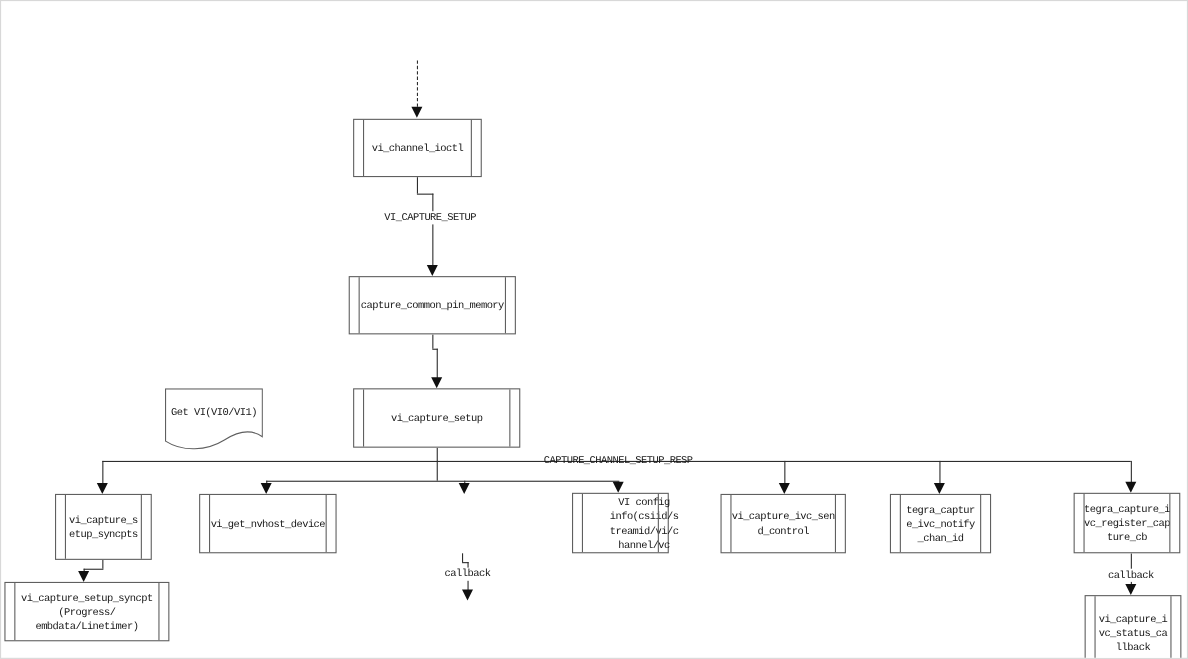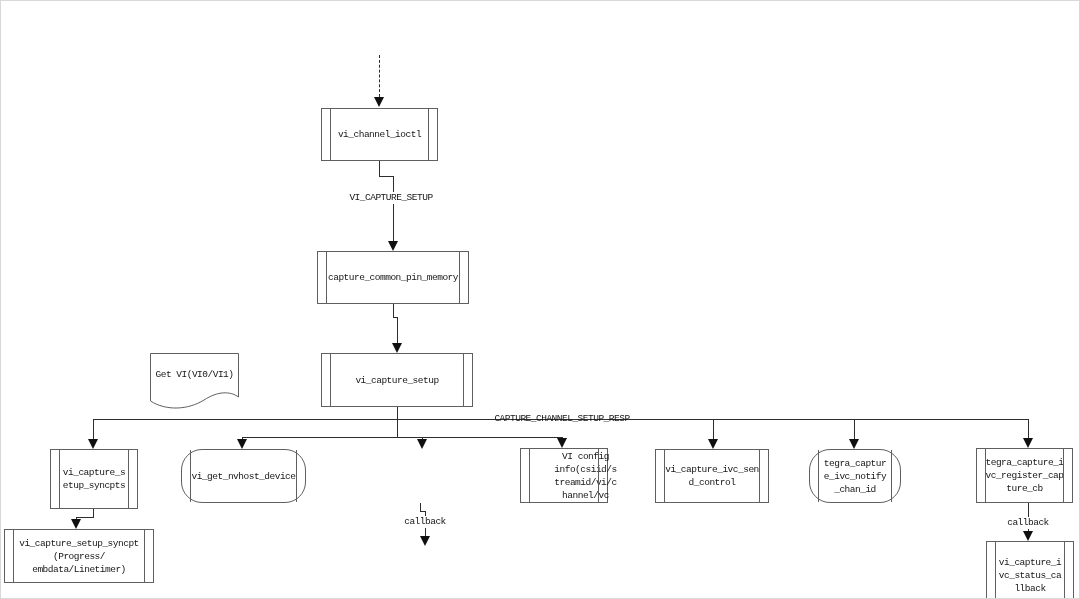--- a/index.html
+++ b/index.html
@@ -122,38 +122,38 @@
     <span class="lbl">vi_capture_s
 etup_syncpts</span>
   </div>
 
   <div class="pnode" style="left:3px;top:528px;width:150px;height:54px;font-family:Liberation Mono, monospace;">
     <span class="lbl">vi_capture_setup_syncpt
 (Progress/
 embdata/Linetimer)</span>
   </div>
 
-  <div class="pnode" style="left:180px;top:448px;width:125px;height:54px;border-radius:21px;">
+  <div class="pnode" style="left:180px;top:448px;width:125px;height:54px;">
     <span class="lbl">vi_get_nvhost_device</span>
   </div>
 
 
   <div class="pnode" style="left:519px;top:447px;width:88px;height:55px;padding-left:43px;">
     <span class="lbl">VI config
 info(csiid/s
 treamid/vi/c
 hannel/vc</span>
   </div>
 
   <div class="pnode" style="left:654px;top:448px;width:114px;height:54px;">
     <span class="lbl">vi_capture_ivc_sen
 d_control</span>
   </div>
 
-  <div class="pnode" style="left:808px;top:448px;width:92px;height:54px;border-radius:21px;">
+  <div class="pnode" style="left:808px;top:448px;width:92px;height:54px;">
     <span class="lbl">tegra_captur
 e_ivc_notify
 _chan_id</span>
   </div>
 
   <div class="pnode" style="left:975px;top:447px;width:97px;height:55px;">
     <span class="lbl">tegra_capture_i
 vc_register_cap
 ture_cb</span>
   </div>

